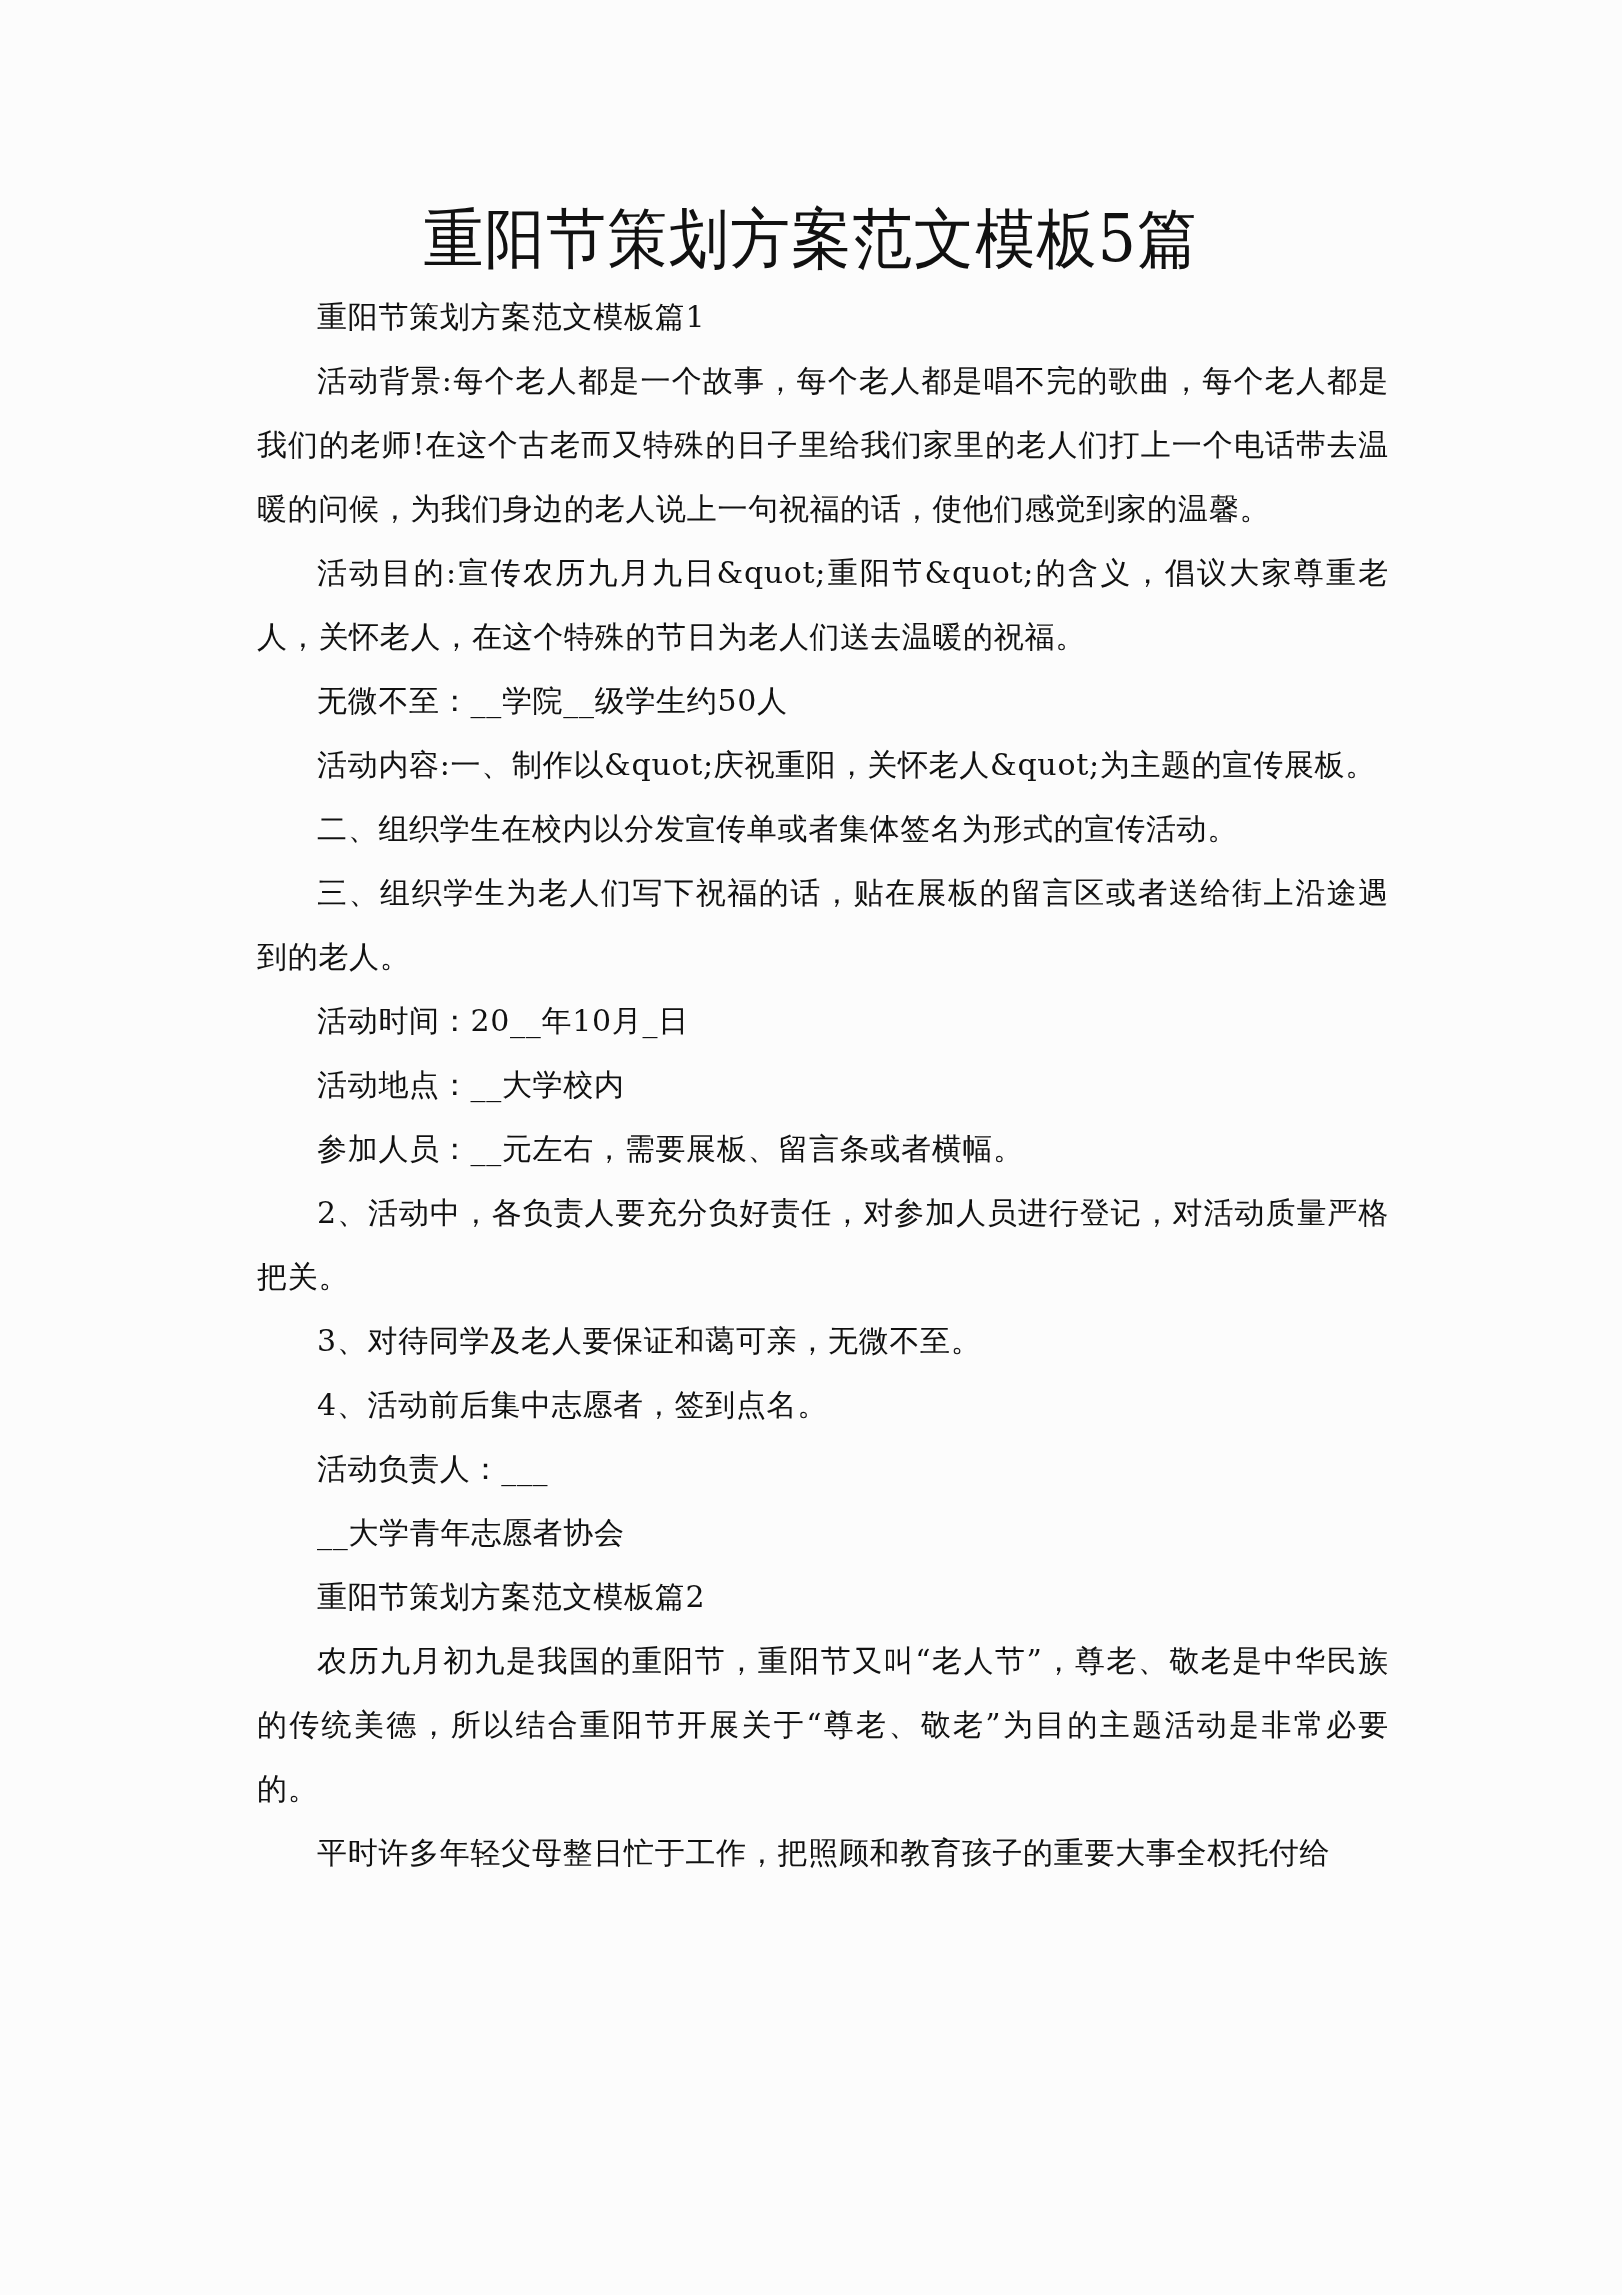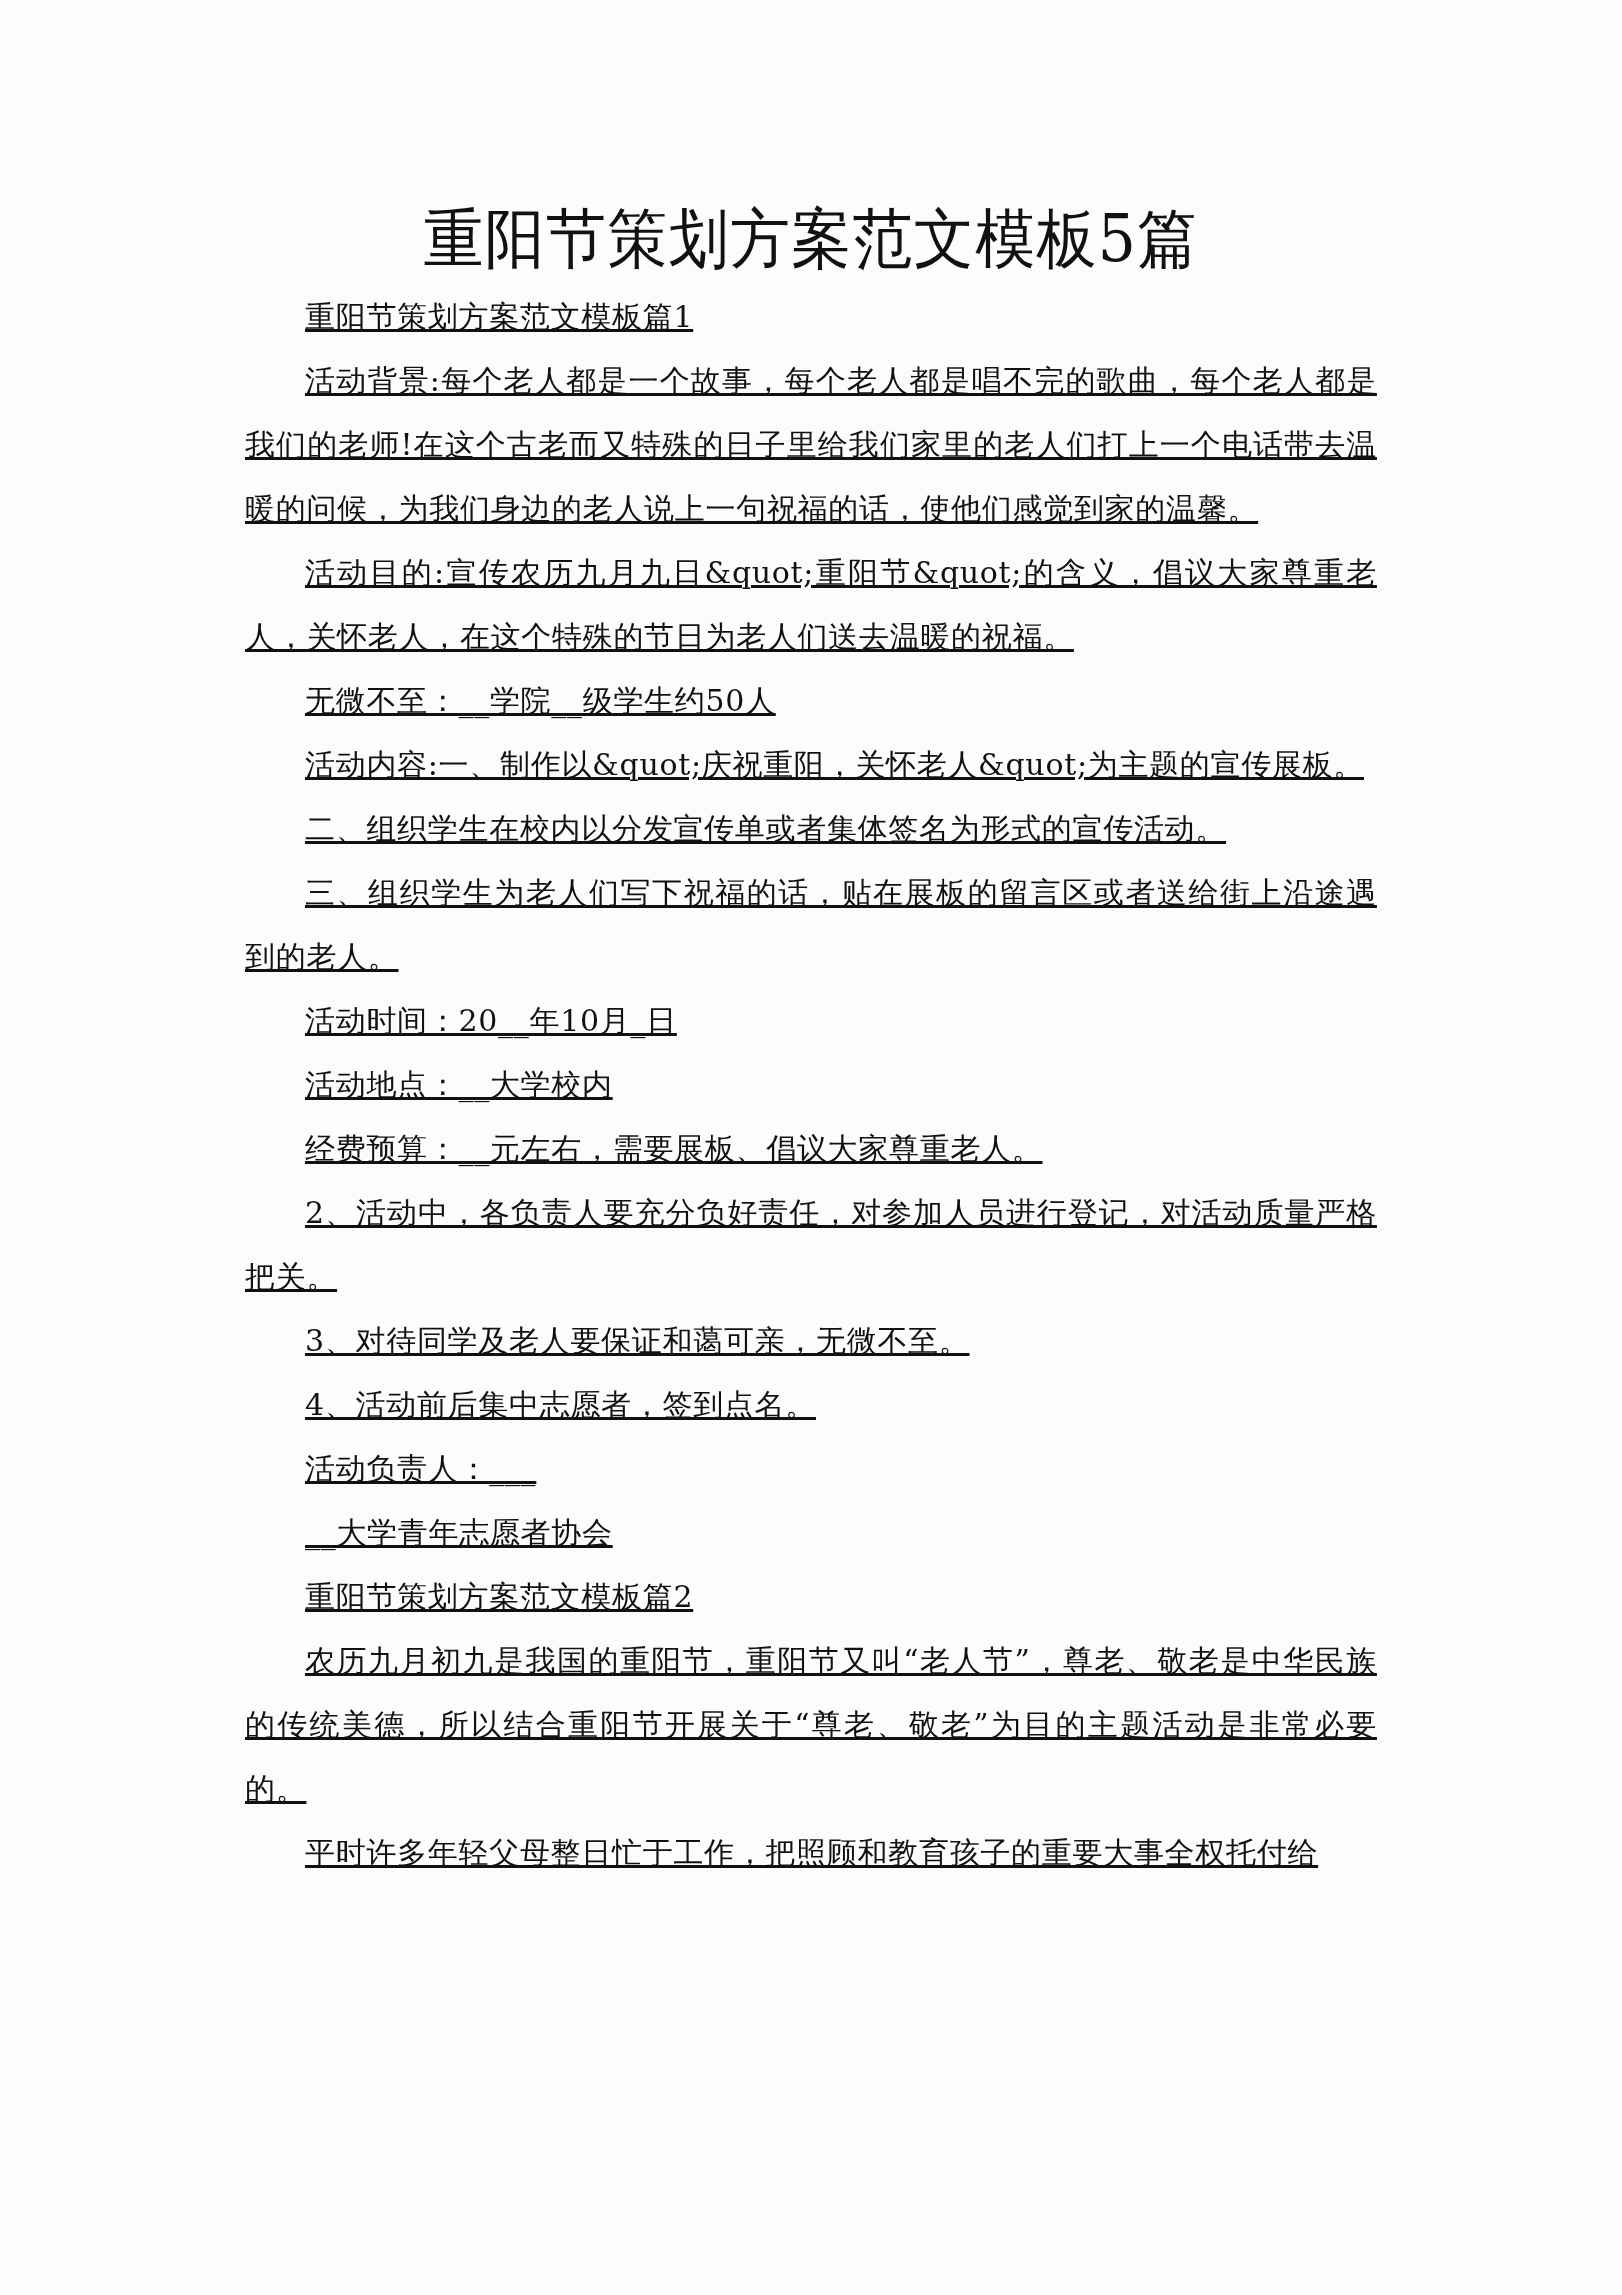--- a/index.html
+++ b/index.html
@@ -29,27 +29,26 @@
     text-align: center;
     font-size: 60px;
     line-height: 85px;
     letter-spacing: 1.3px;
     margin: 0;
     font-weight: normal;
     transform: scaleY(1.08);
   }
   .body {
     position: absolute;
-    left: 0;
+    left: 12px;
     top: 285px;
     width: 1132px;
     font-size: 30px;
     line-height: 64px;
     text-align: justify;
-    text-decoration: underline;
   }
   .body p {
     margin: 0;
     text-indent: 2em;
     letter-spacing: 0.7px;
   }
 </style>
 </head>
 <body>
 
@@ -58,21 +57,21 @@
   <div class="body">
     <p>重阳节策划方案范文模板篇1</p>
     <p>活动背景:每个老人都是一个故事，每个老人都是唱不完的歌曲，每个老人都是我们的老师!在这个古老而又特殊的日子里给我们家里的老人们打上一个电话带去温暖的问候，为我们身边的老人说上一句祝福的话，使他们感觉到家的温馨。</p>
     <p>活动目的:宣传农历九月九日&amp;quot;重阳节&amp;quot;的含义，倡议大家尊重老人，关怀老人，在这个特殊的节日为老人们送去温暖的祝福。</p>
     <p>无微不至：__学院__级学生约50人</p>
     <p>活动内容:一、制作以&amp;quot;庆祝重阳，关怀老人&amp;quot;为主题的宣传展板。</p>
     <p>二、组织学生在校内以分发宣传单或者集体签名为形式的宣传活动。</p>
     <p>三、组织学生为老人们写下祝福的话，贴在展板的留言区或者送给街上沿途遇到的老人。</p>
     <p>活动时间：20__年10月_日</p>
     <p>活动地点：__大学校内</p>
-    <p>经费预算：__元左右，需要展板、倡议大家尊重老人。</p>
+    <p>参加人员：__元左右，需要展板、留言条或者横幅。</p>
     <p>2、活动中，各负责人要充分负好责任，对参加人员进行登记，对活动质量严格把关。</p>
     <p>3、对待同学及老人要保证和蔼可亲，无微不至。</p>
     <p>4、活动前后集中志愿者，签到点名。</p>
     <p>活动负责人：___</p>
     <p>__大学青年志愿者协会</p>
     <p>重阳节策划方案范文模板篇2</p>
     <p>农历九月初九是我国的重阳节，重阳节又叫“老人节”，尊老、敬老是中华民族的传统美德，所以结合重阳节开展关于“尊老、敬老”为目的主题活动是非常必要的。</p>
     <p>平时许多年轻父母整日忙于工作，把照顾和教育孩子的重要大事全权托付给</p>
   </div>
 </div>

